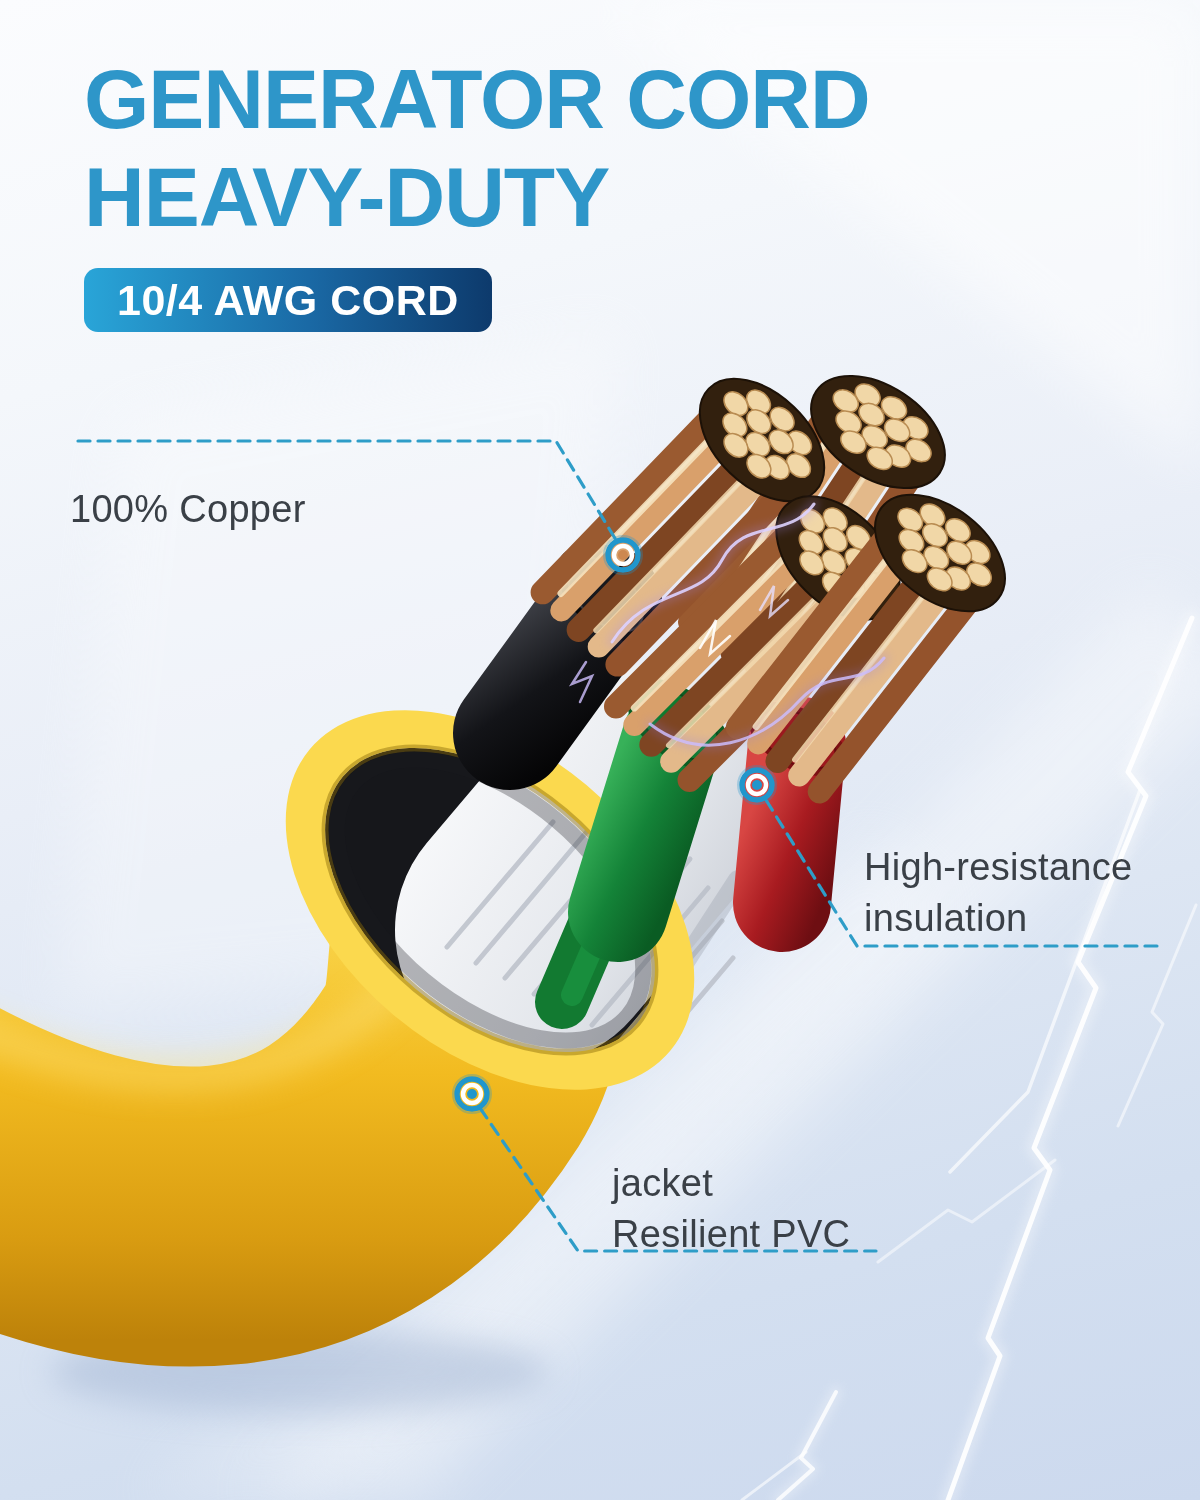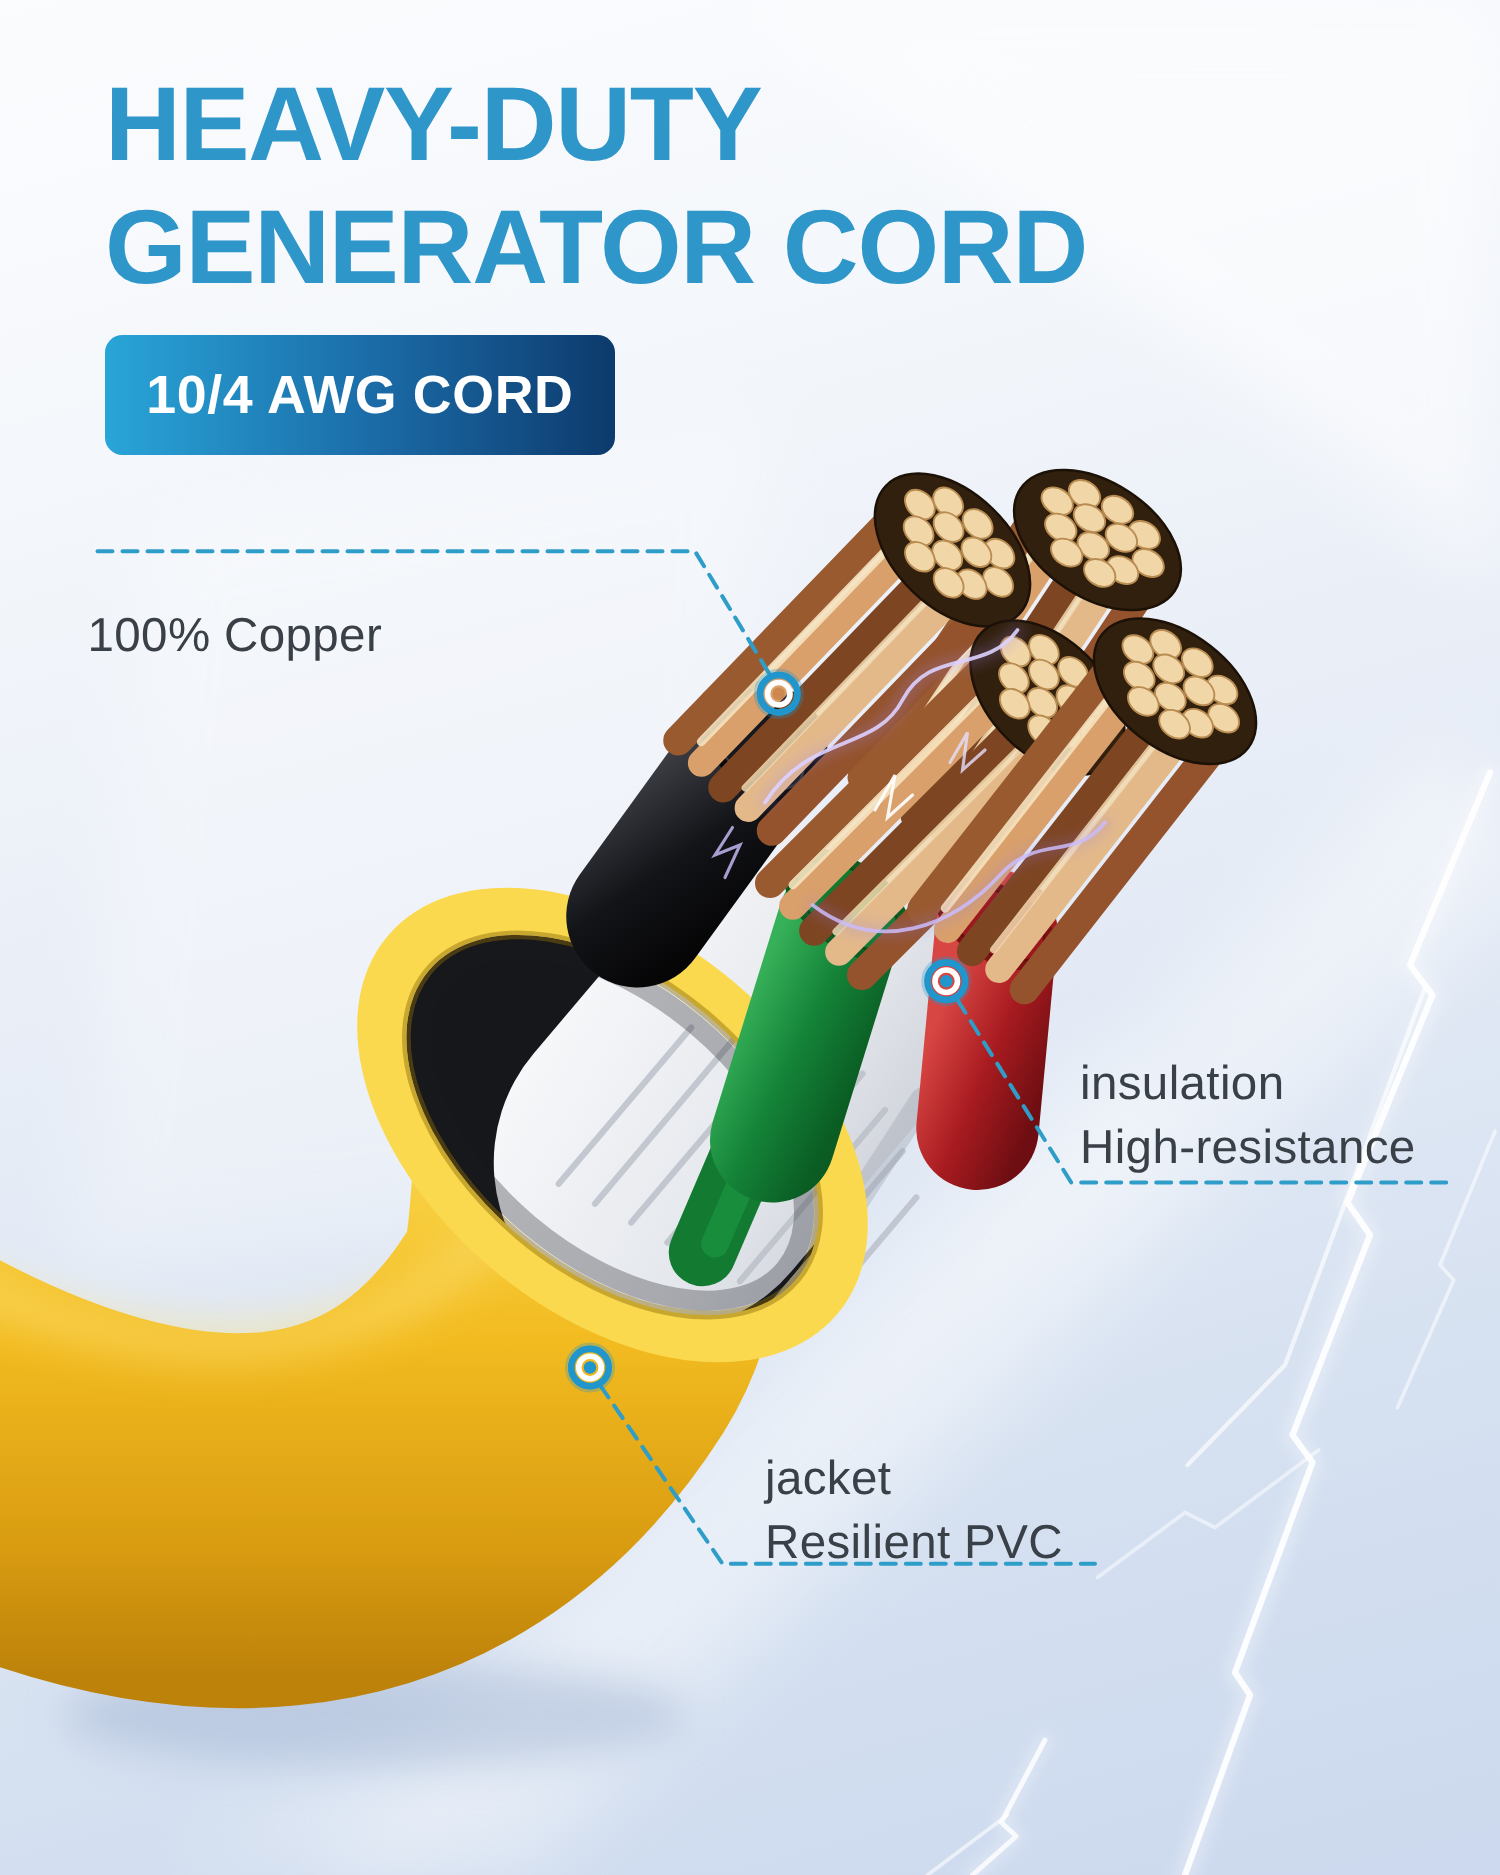--- a/index.html
+++ b/index.html
@@ -10,21 +10,21 @@
   }
   .stage svg{position:absolute;inset:0;}
   .page-title{
     position:absolute;left:84px;top:50px;margin:0;
     font-size:84px;font-weight:bold;letter-spacing:-1px;line-height:98px;
     color:#2e96c9;
   }
   .page-title span{display:block;}
   .awg-badge{
     position:absolute;left:84px;top:268px;height:64px;
-    display:flex;align-items:center;padding:16px 33px;border-radius:14px;
+    display:flex;align-items:center;padding:0 33px;border-radius:14px;
     background:linear-gradient(90deg,#29a5d8 0%,#1a69a5 55%,#0d3a6c 100%);
     color:#ffffff;font-size:43px;font-weight:bold;letter-spacing:0.5px;
   }
   .callout{
     position:absolute;font-size:38px;line-height:51px;color:#3a4047;letter-spacing:0.3px;margin-top:16px;
   }
   .callout span{display:block;}
   .co-copper{left:70px;top:468px;}
   .co-insulation{left:864px;top:826px;}
   .co-jacket{left:612px;top:1142px;}
@@ -228,33 +228,33 @@
     </g>
     <g transform="translate(472,1094)">
       <circle r="19" fill="none" stroke="#2196cc" stroke-width="2" opacity="0.3"></circle>
       <circle r="15" fill="none" stroke="#2196cc" stroke-width="5.5"></circle>
       <circle r="9" fill="none" stroke="#ffffff" stroke-width="4.5"></circle>
       <circle r="5" fill="#2196cc"></circle>
     </g>
   </svg>
 
   <h1 class="page-title">
+    <span>GENERATOR CORD</span>
     <span>HEAVY-DUTY</span>
-    <span>GENERATOR CORD</span>
   </h1>
 
   <div class="awg-badge">
     <span>10/4 AWG CORD</span>
   </div>
 
   <div class="callout co-copper">
     <span>100% Copper</span>
   </div>
   <div class="callout co-insulation">
+    <span>High-resistance</span>
     <span>insulation</span>
-    <span>High-resistance</span>
   </div>
   <div class="callout co-jacket">
     <span>jacket</span>
     <span>Resilient PVC</span>
   </div>
 
 </div>
 
 </body></html>

